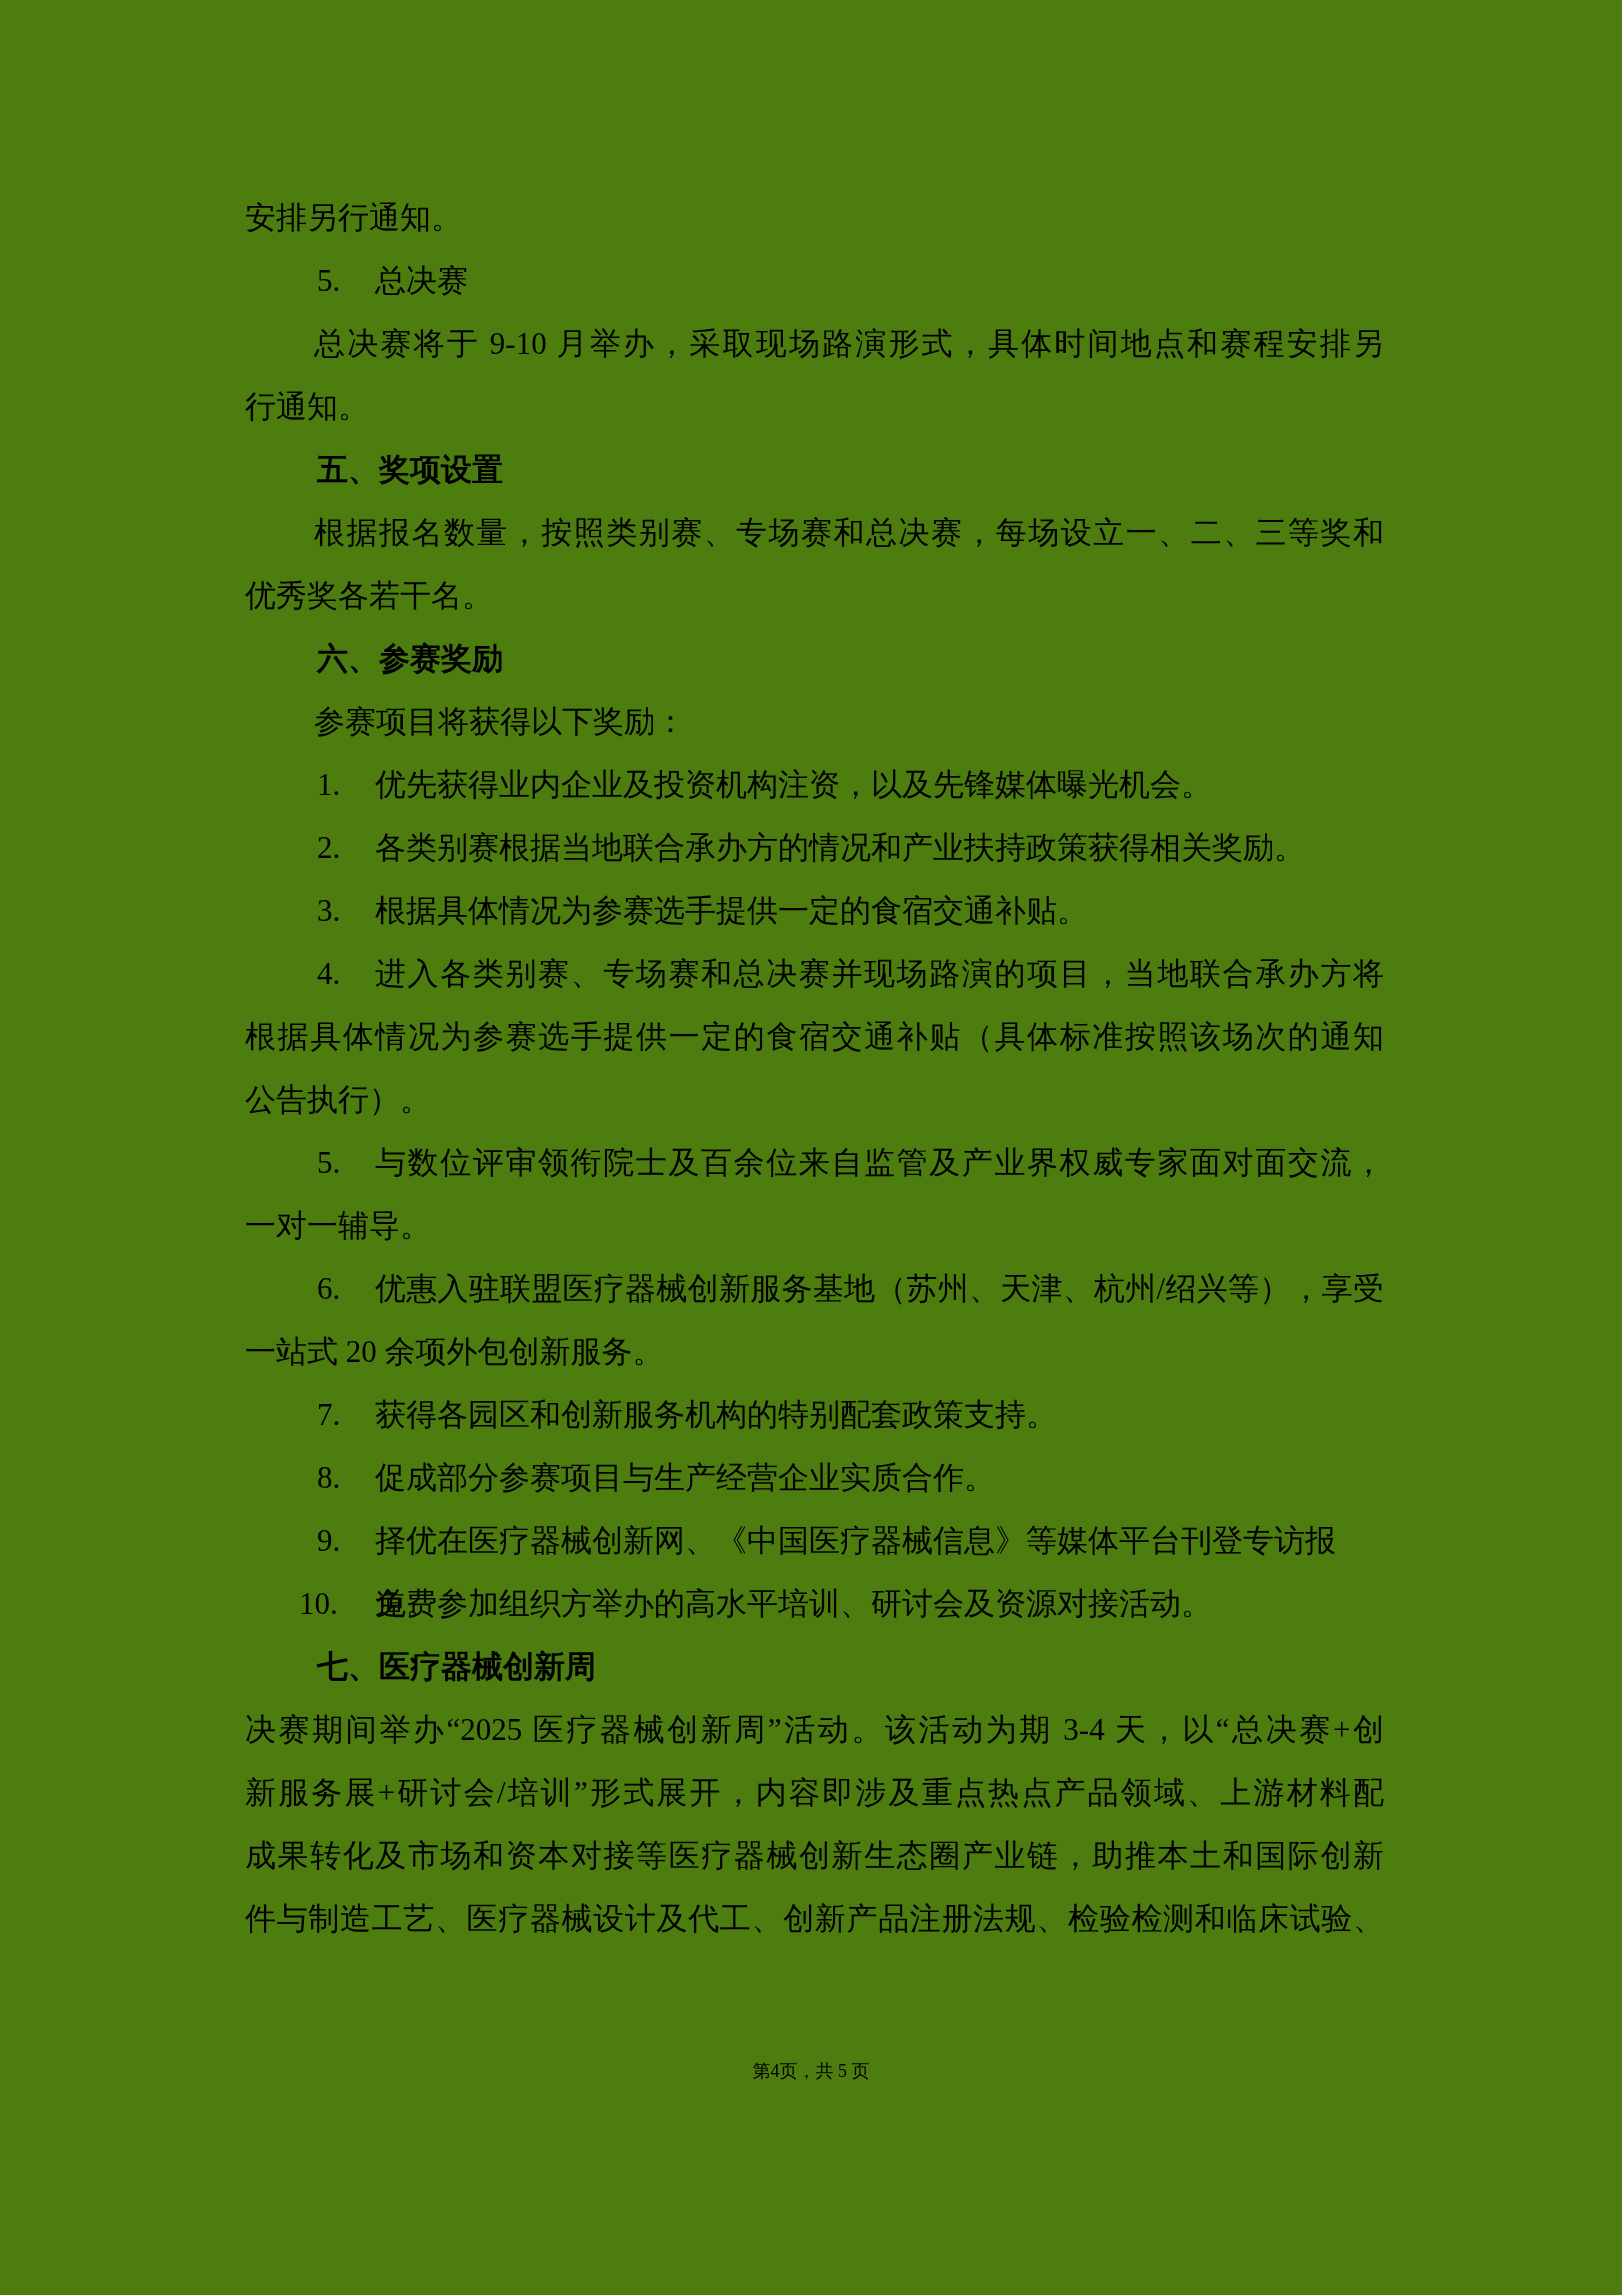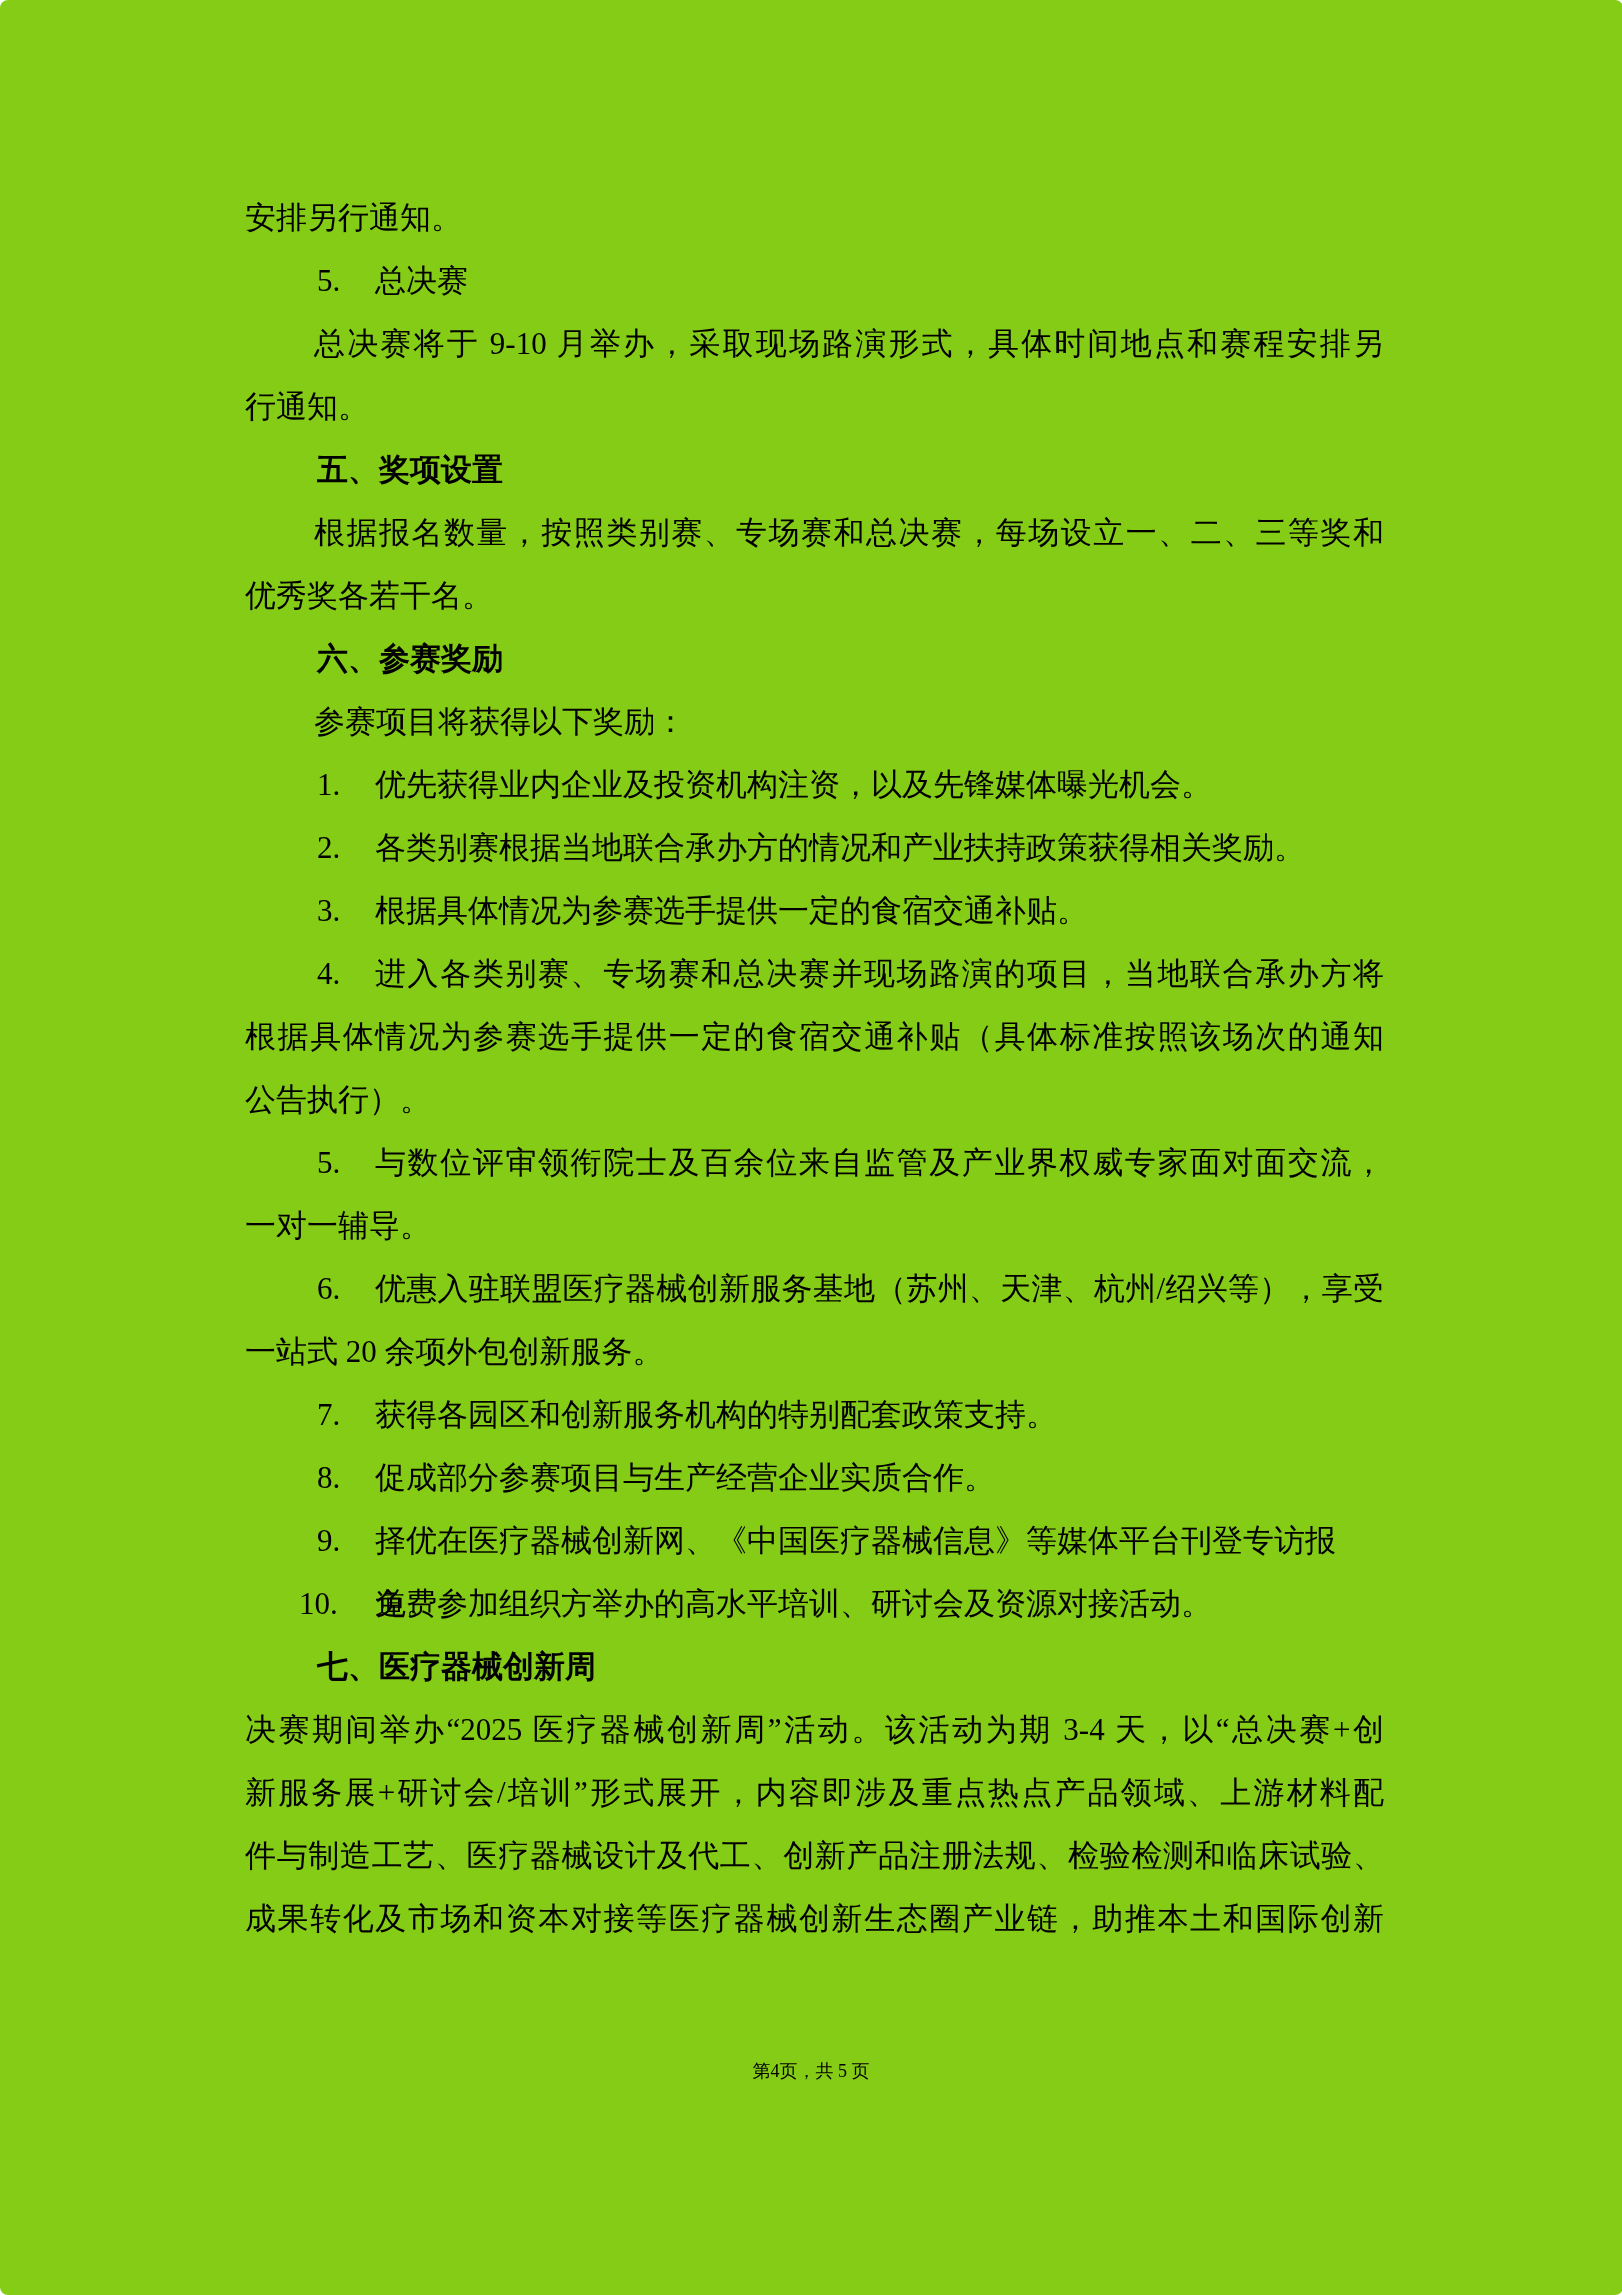--- a/index.html
+++ b/index.html
@@ -4,25 +4,24 @@
 <style>
   html, body {
     margin: 0;
     padding: 0;
     background: #ffffff;
   }
   .page {
     position: relative;
     width: 1623px;
     height: 2295px;
-    background: #84cc16;
+    background: #4d7c0f;
     color: #000000;
     font-family: "Liberation Serif", serif;
     overflow: hidden;
-    border-radius: 8px;
   }
   .content {
     position: absolute;
     left: 245px;
     top: 186px;
     width: 1139px;
   }
   .line {
     position: relative;
     height: 63px;
@@ -88,18 +87,18 @@
       <div class="line">一对一辅导。</div>
       <div class="line pad-item j"><span class="num">6.</span><span>优惠入驻联盟医疗器械创新服务基地（苏州、天津、杭州/绍兴等），享受</span></div>
       <div class="line">一站式 20 余项外包创新服务。</div>
       <div class="line pad-item"><span class="num">7.</span><span>获得各园区和创新服务机构的特别配套政策支持。</span></div>
       <div class="line pad-item"><span class="num">8.</span><span>促成部分参赛项目与生产经营企业实质合作。</span></div>
       <div class="line pad-item"><span class="num">9.</span><span>择优在医疗器械创新网、《中国医疗器械信息》等媒体平台刊登专访报道。</span></div>
       <div class="line pad-item"><span class="num n3">10.</span><span>免费参加组织方举办的高水平培训、研讨会及资源对接活动。</span></div>
       <div class="line heading">七、医疗器械创新周</div>
       <div class="line j">决赛期间举办“2025 医疗器械创新周”活动。该活动为期 3-4 天，以“总决赛+创</div>
       <div class="line j">新服务展+研讨会/培训”形式展开，内容即涉及重点热点产品领域、上游材料配</div>
+      <div class="line j">成果转化及市场和资本对接等医疗器械创新生态圈产业链，助推本土和国际创新</div>
       <div class="line j">件与制造工艺、医疗器械设计及代工、创新产品注册法规、检验检测和临床试验、</div>
-      <div class="line j">成果转化及市场和资本对接等医疗器械创新生态圈产业链，助推本土和国际创新</div>
     </div>
   <div class="footer">第4页，共 5 页</div>
 </div>
 
 
 </body></html>

